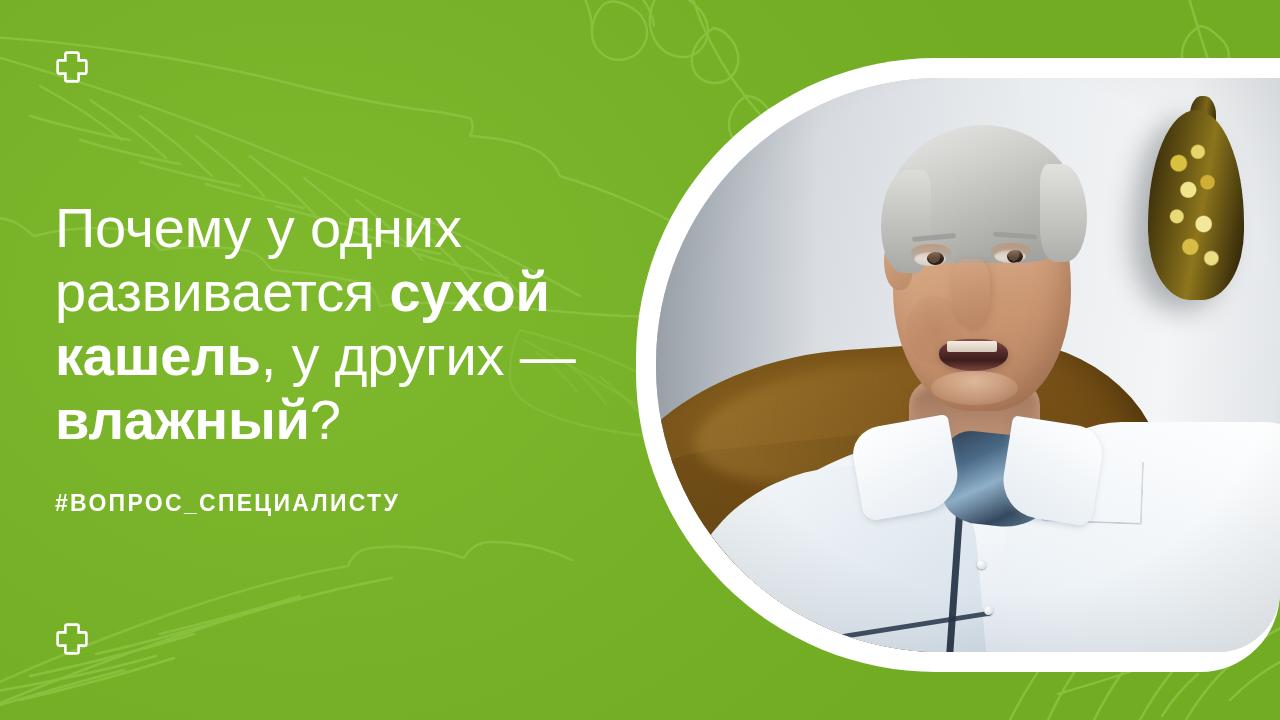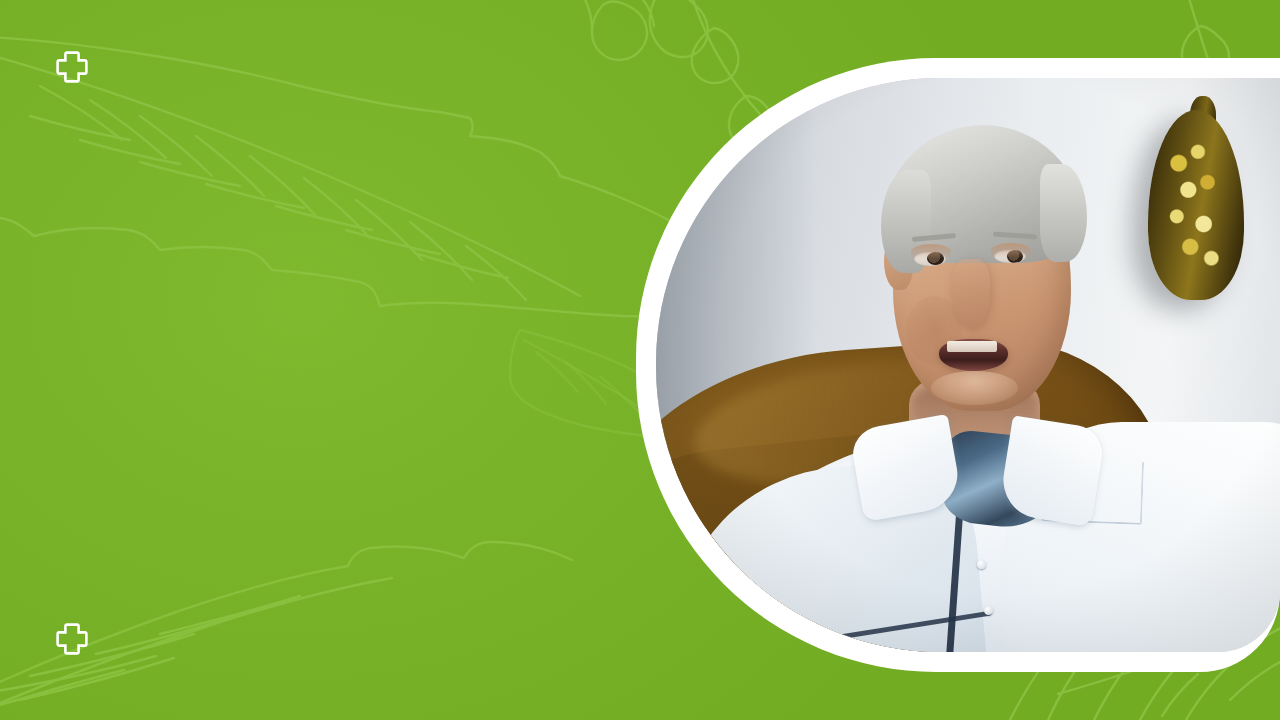--- a/index.html
+++ b/index.html
@@ -479,20 +479,24 @@
     <svg viewBox="0 0 34 34">
       <path d="M12 2.6h10a1.6 1.6 0 0 1 1.6 1.6v6.2h6.2a1.6 1.6 0 0 1 1.6 1.6v10a1.6 1.6 0 0 1-1.6 1.6h-6.2v6.2a1.6 1.6 0 0 1-1.6 1.6H12a1.6 1.6 0 0 1-1.6-1.6v-6.2H4.2A1.6 1.6 0 0 1 2.6 22V12a1.6 1.6 0 0 1 1.6-1.6h6.2V4.2A1.6 1.6 0 0 1 12 2.6Z" fill="none" stroke="#ffffff" stroke-width="2.6"></path>
     </svg>
   </div>
   <div class="cross" id="cross-br">
     <svg viewBox="0 0 34 34">
       <path d="M12 2.6h10a1.6 1.6 0 0 1 1.6 1.6v6.2h6.2a1.6 1.6 0 0 1 1.6 1.6v10a1.6 1.6 0 0 1-1.6 1.6h-6.2v6.2a1.6 1.6 0 0 1-1.6 1.6H12a1.6 1.6 0 0 1-1.6-1.6v-6.2H4.2A1.6 1.6 0 0 1 2.6 22V12a1.6 1.6 0 0 1 1.6-1.6h6.2V4.2A1.6 1.6 0 0 1 12 2.6Z" fill="none" stroke="#ffffff" stroke-width="2.6"></path>
     </svg>
   </div>
 
+  <div id="text-block">
+    <h1 id="headline"><span>Почему у одних развивается </span><span class="b">сухой кашель</span><span>, у других — </span><span class="b">влажный</span><span>?</span></h1>
+    <div id="hashtag">#ВОПРОС_СПЕЦИАЛИСТУ</div>
+  </div>
 
   <div id="photo-card">
     <div id="photo-inner">
       <div id="photo">
 
         <div class="room-wall"></div>
         <div class="room-wall-2"></div>
         <div class="wall-shadow"></div>
         <div class="shelf"></div>
         <div class="shelf-lower"></div>

